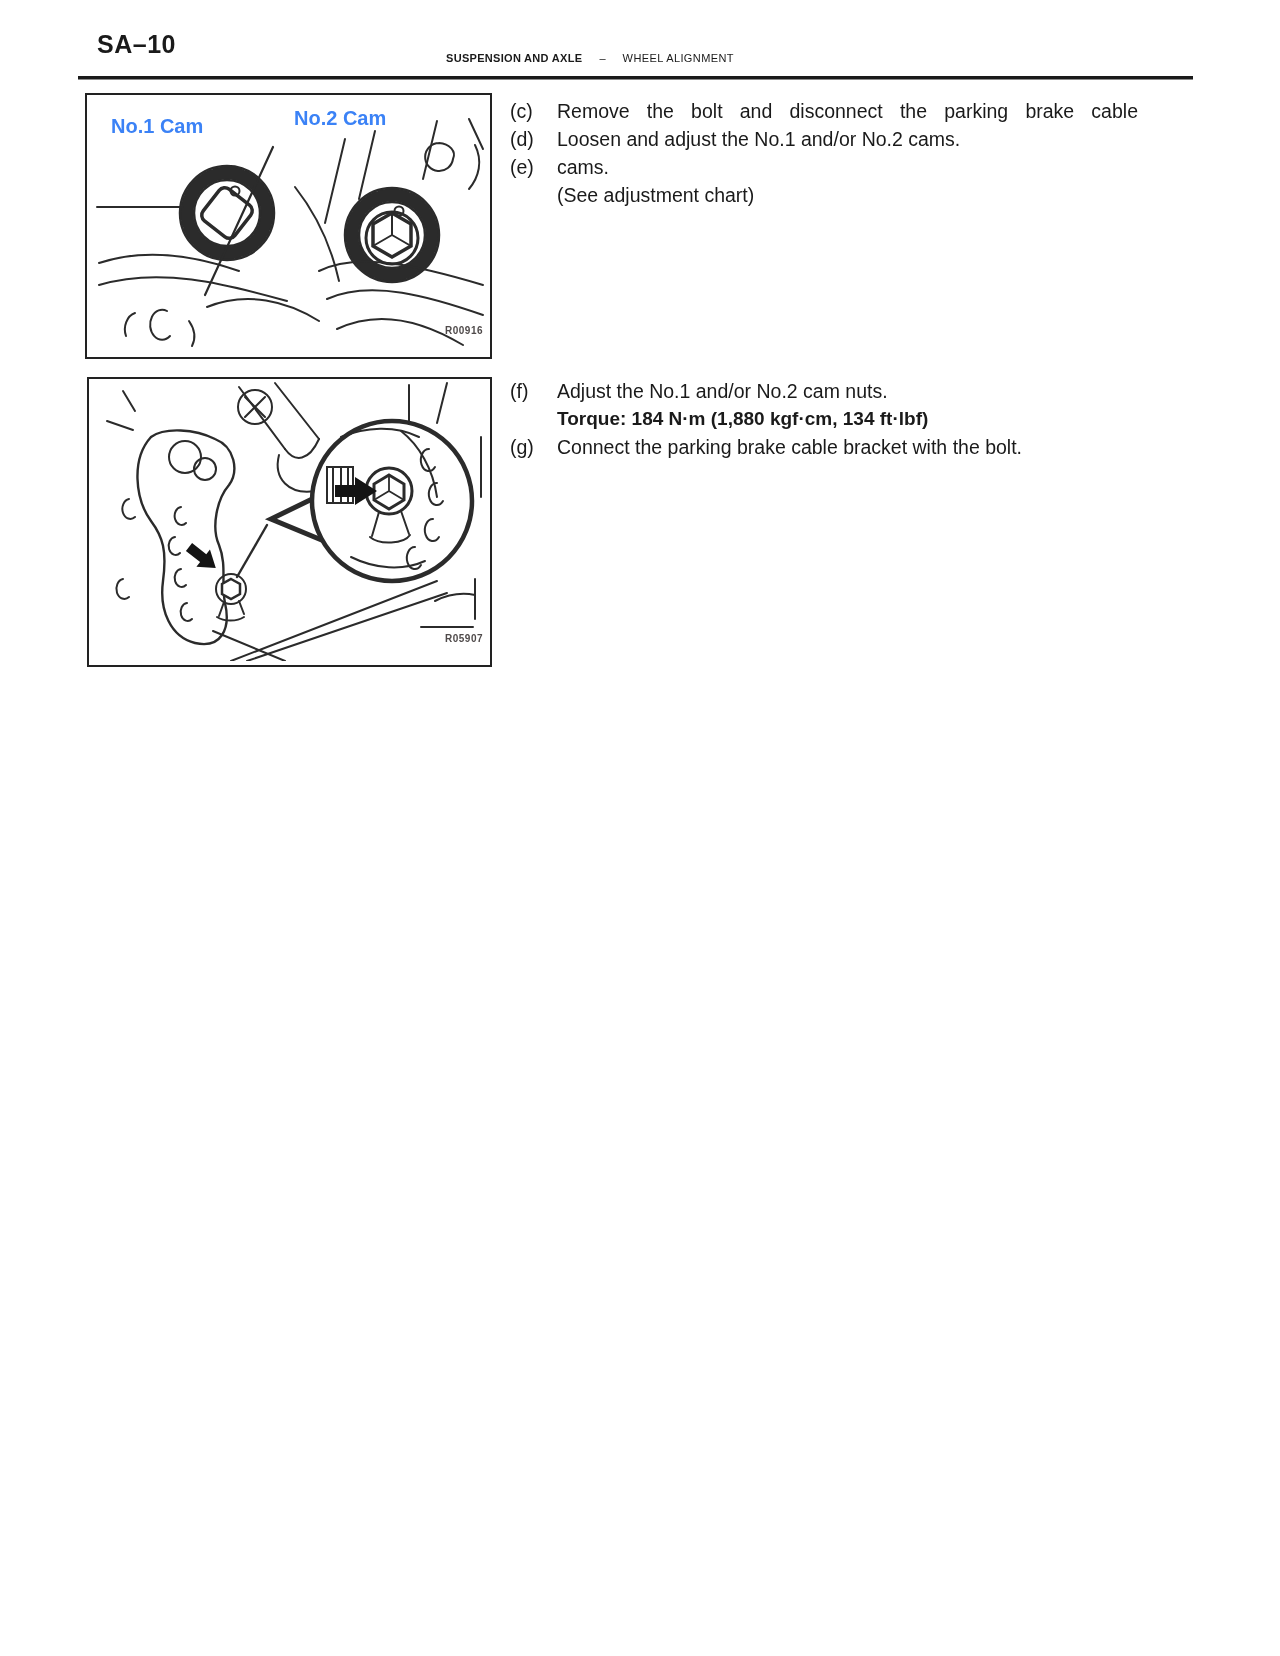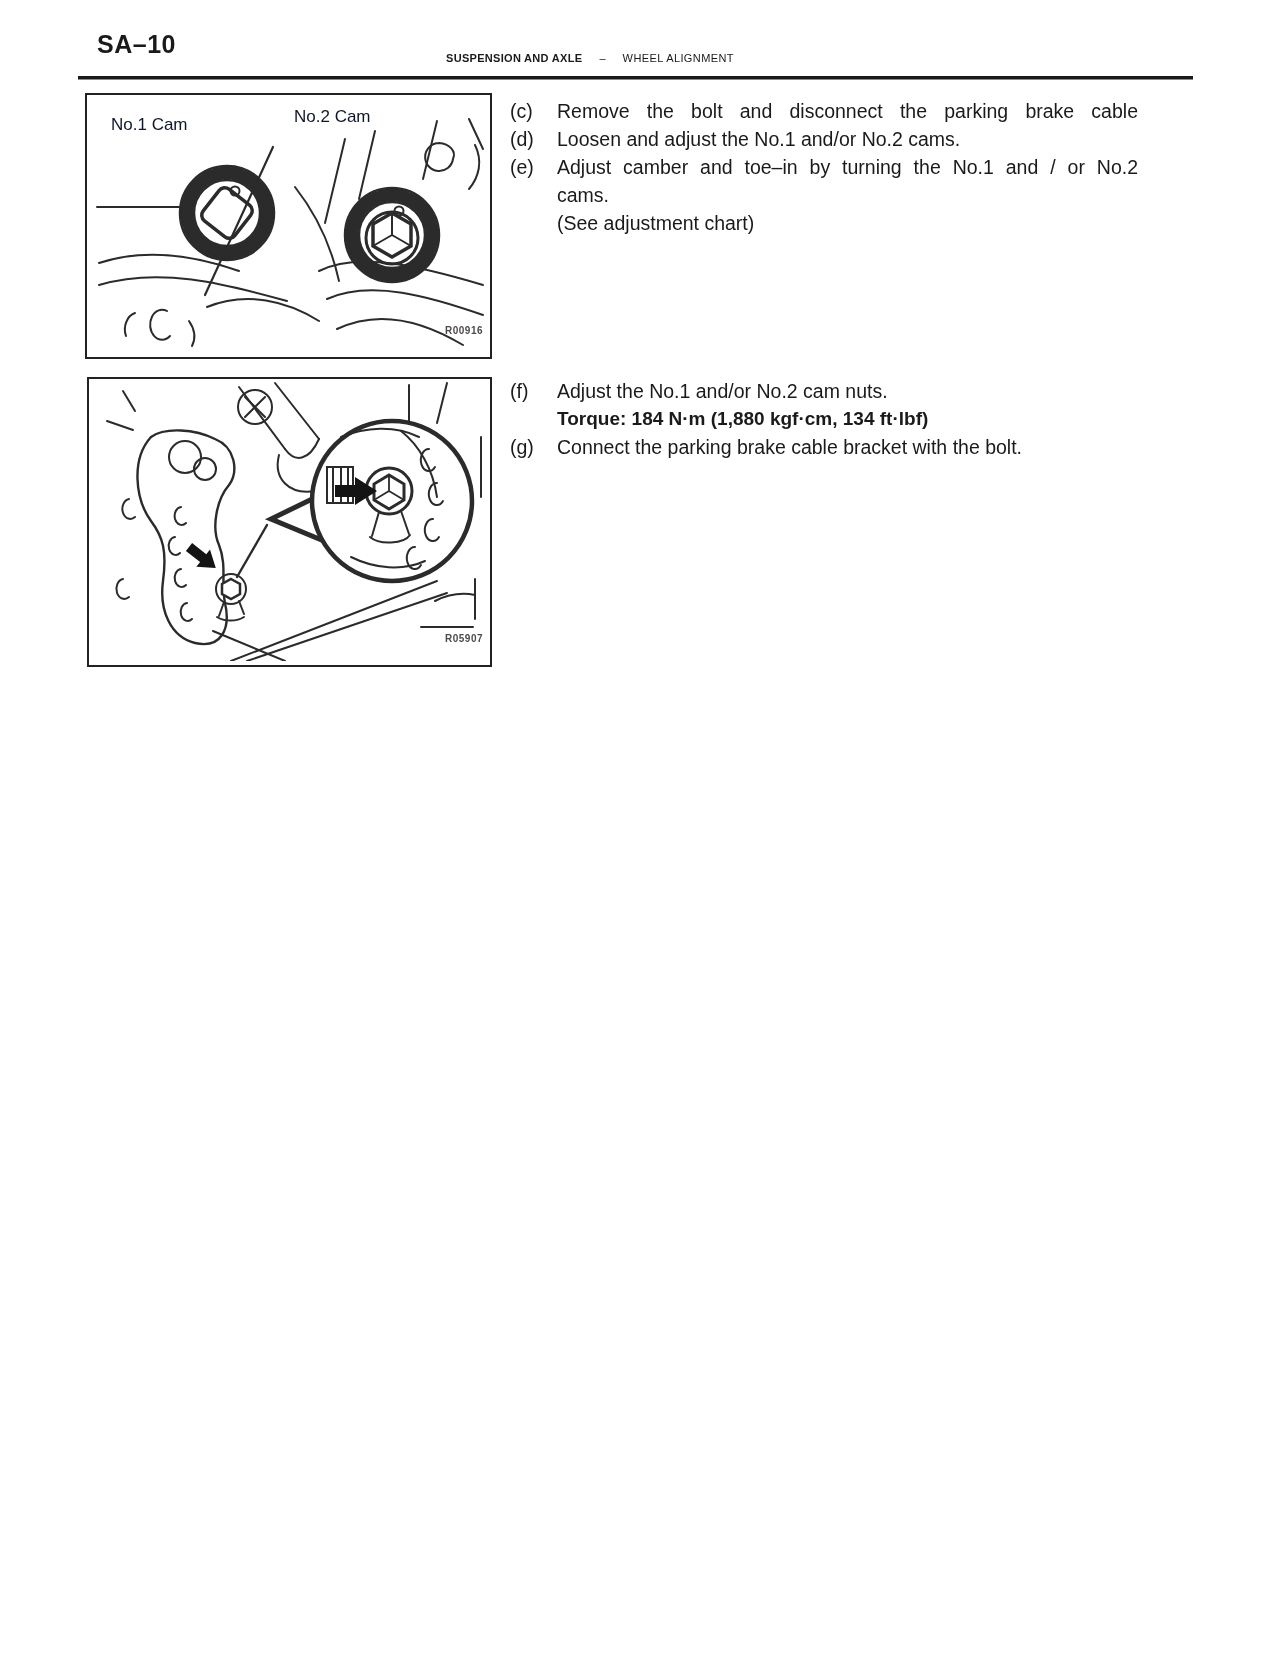--- a/index.html
+++ b/index.html
@@ -12,21 +12,21 @@
   .running-head{position:absolute;left:80px;top:52px;width:1020px;text-align:center;font-size:11px;white-space:nowrap;}
   .rh-bold{font-weight:700;letter-spacing:.3px;}
   .rh-sep{display:inline-block;margin:0 14px;font-weight:400;}
   .rh-normal{font-weight:400;letter-spacing:.4px;}
   .head-rule{position:absolute;left:78px;top:76px;width:1115px;height:3px;background:#1a1a1a;border-bottom:1px solid #8a8a8a;}
   
   .figure{position:absolute;background:#fff;border:2px solid #222;}
   .fig1{left:85px;top:93px;width:403px;height:262px;}
   .fig2{left:87px;top:377px;width:401px;height:286px;}
   .figure svg{position:absolute;left:0;top:0;}
-  .fig-label{position:absolute;font-size:17px;font-weight:400;color:#0f172a;white-space:nowrap;}
+  .fig-label{position:absolute;font-size:20px;font-weight:700;color:#3b82f6;white-space:nowrap;}
   .lbl1{left:24px;top:20px;}
   .lbl2{left:207px;top:12px;}
   .fig-code{position:absolute;right:7px;bottom:21px;font-size:10px;font-weight:700;color:#4f4a4a;letter-spacing:.5px;}
   
   .steps{position:absolute;left:510px;width:628px;}
   .steps-1{top:97px;}
   .steps-2{top:377px;}
   .step{display:flex;}
   .marker{width:47px;flex:0 0 47px;font-size:19.5px;line-height:28px;}
   .body{flex:1;font-size:19.5px;line-height:28px;}
@@ -164,21 +164,20 @@
     </div>
     <div class="step">
       <div class="marker">(d)</div>
       <div class="body">
         <div class="line">Loosen and adjust the No.1 and/or No.2 cams.</div>
       </div>
     </div>
     <div class="step">
       <div class="marker">(e)</div>
       <div class="body">
-        <div class="line just">Adjust camber and toe–in by turning the No.1 and / or No.2</div>
         <div class="line">cams.</div>
         <div class="line">(See adjustment chart)</div>
       </div>
     </div>
   </div>
 
   <div class="steps steps-2">
     <div class="step">
       <div class="marker">(f)</div>
       <div class="body">

